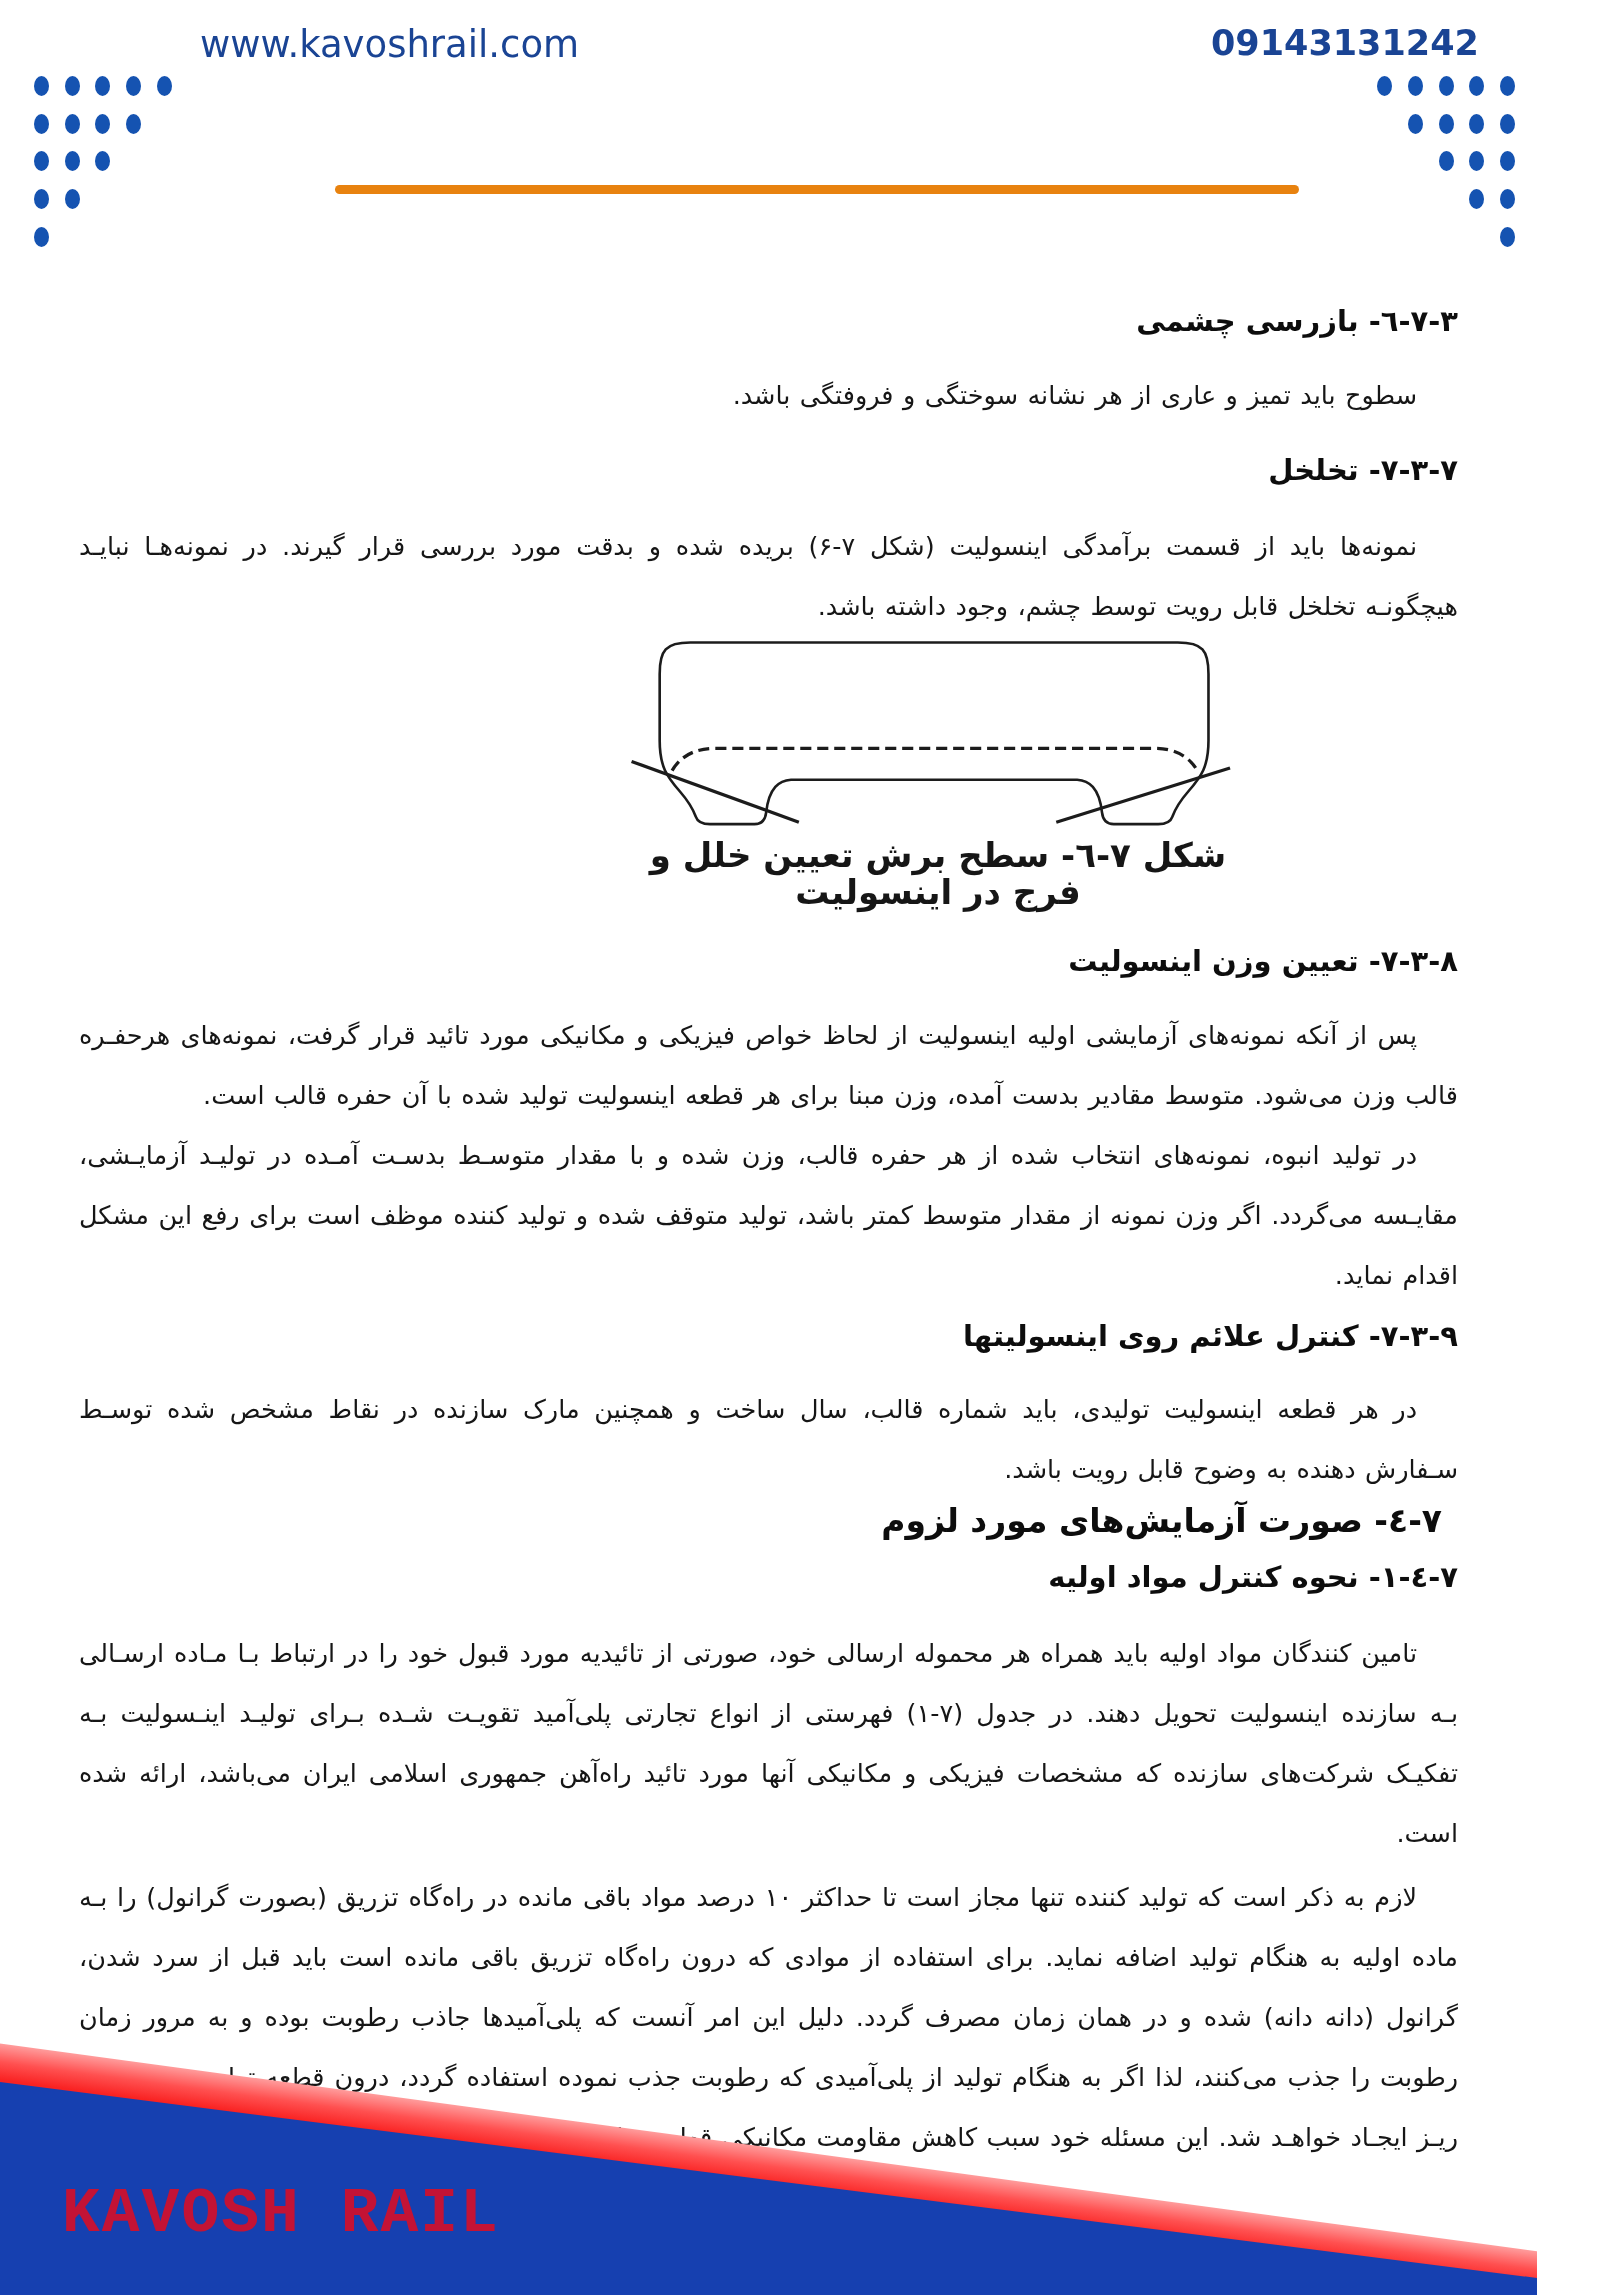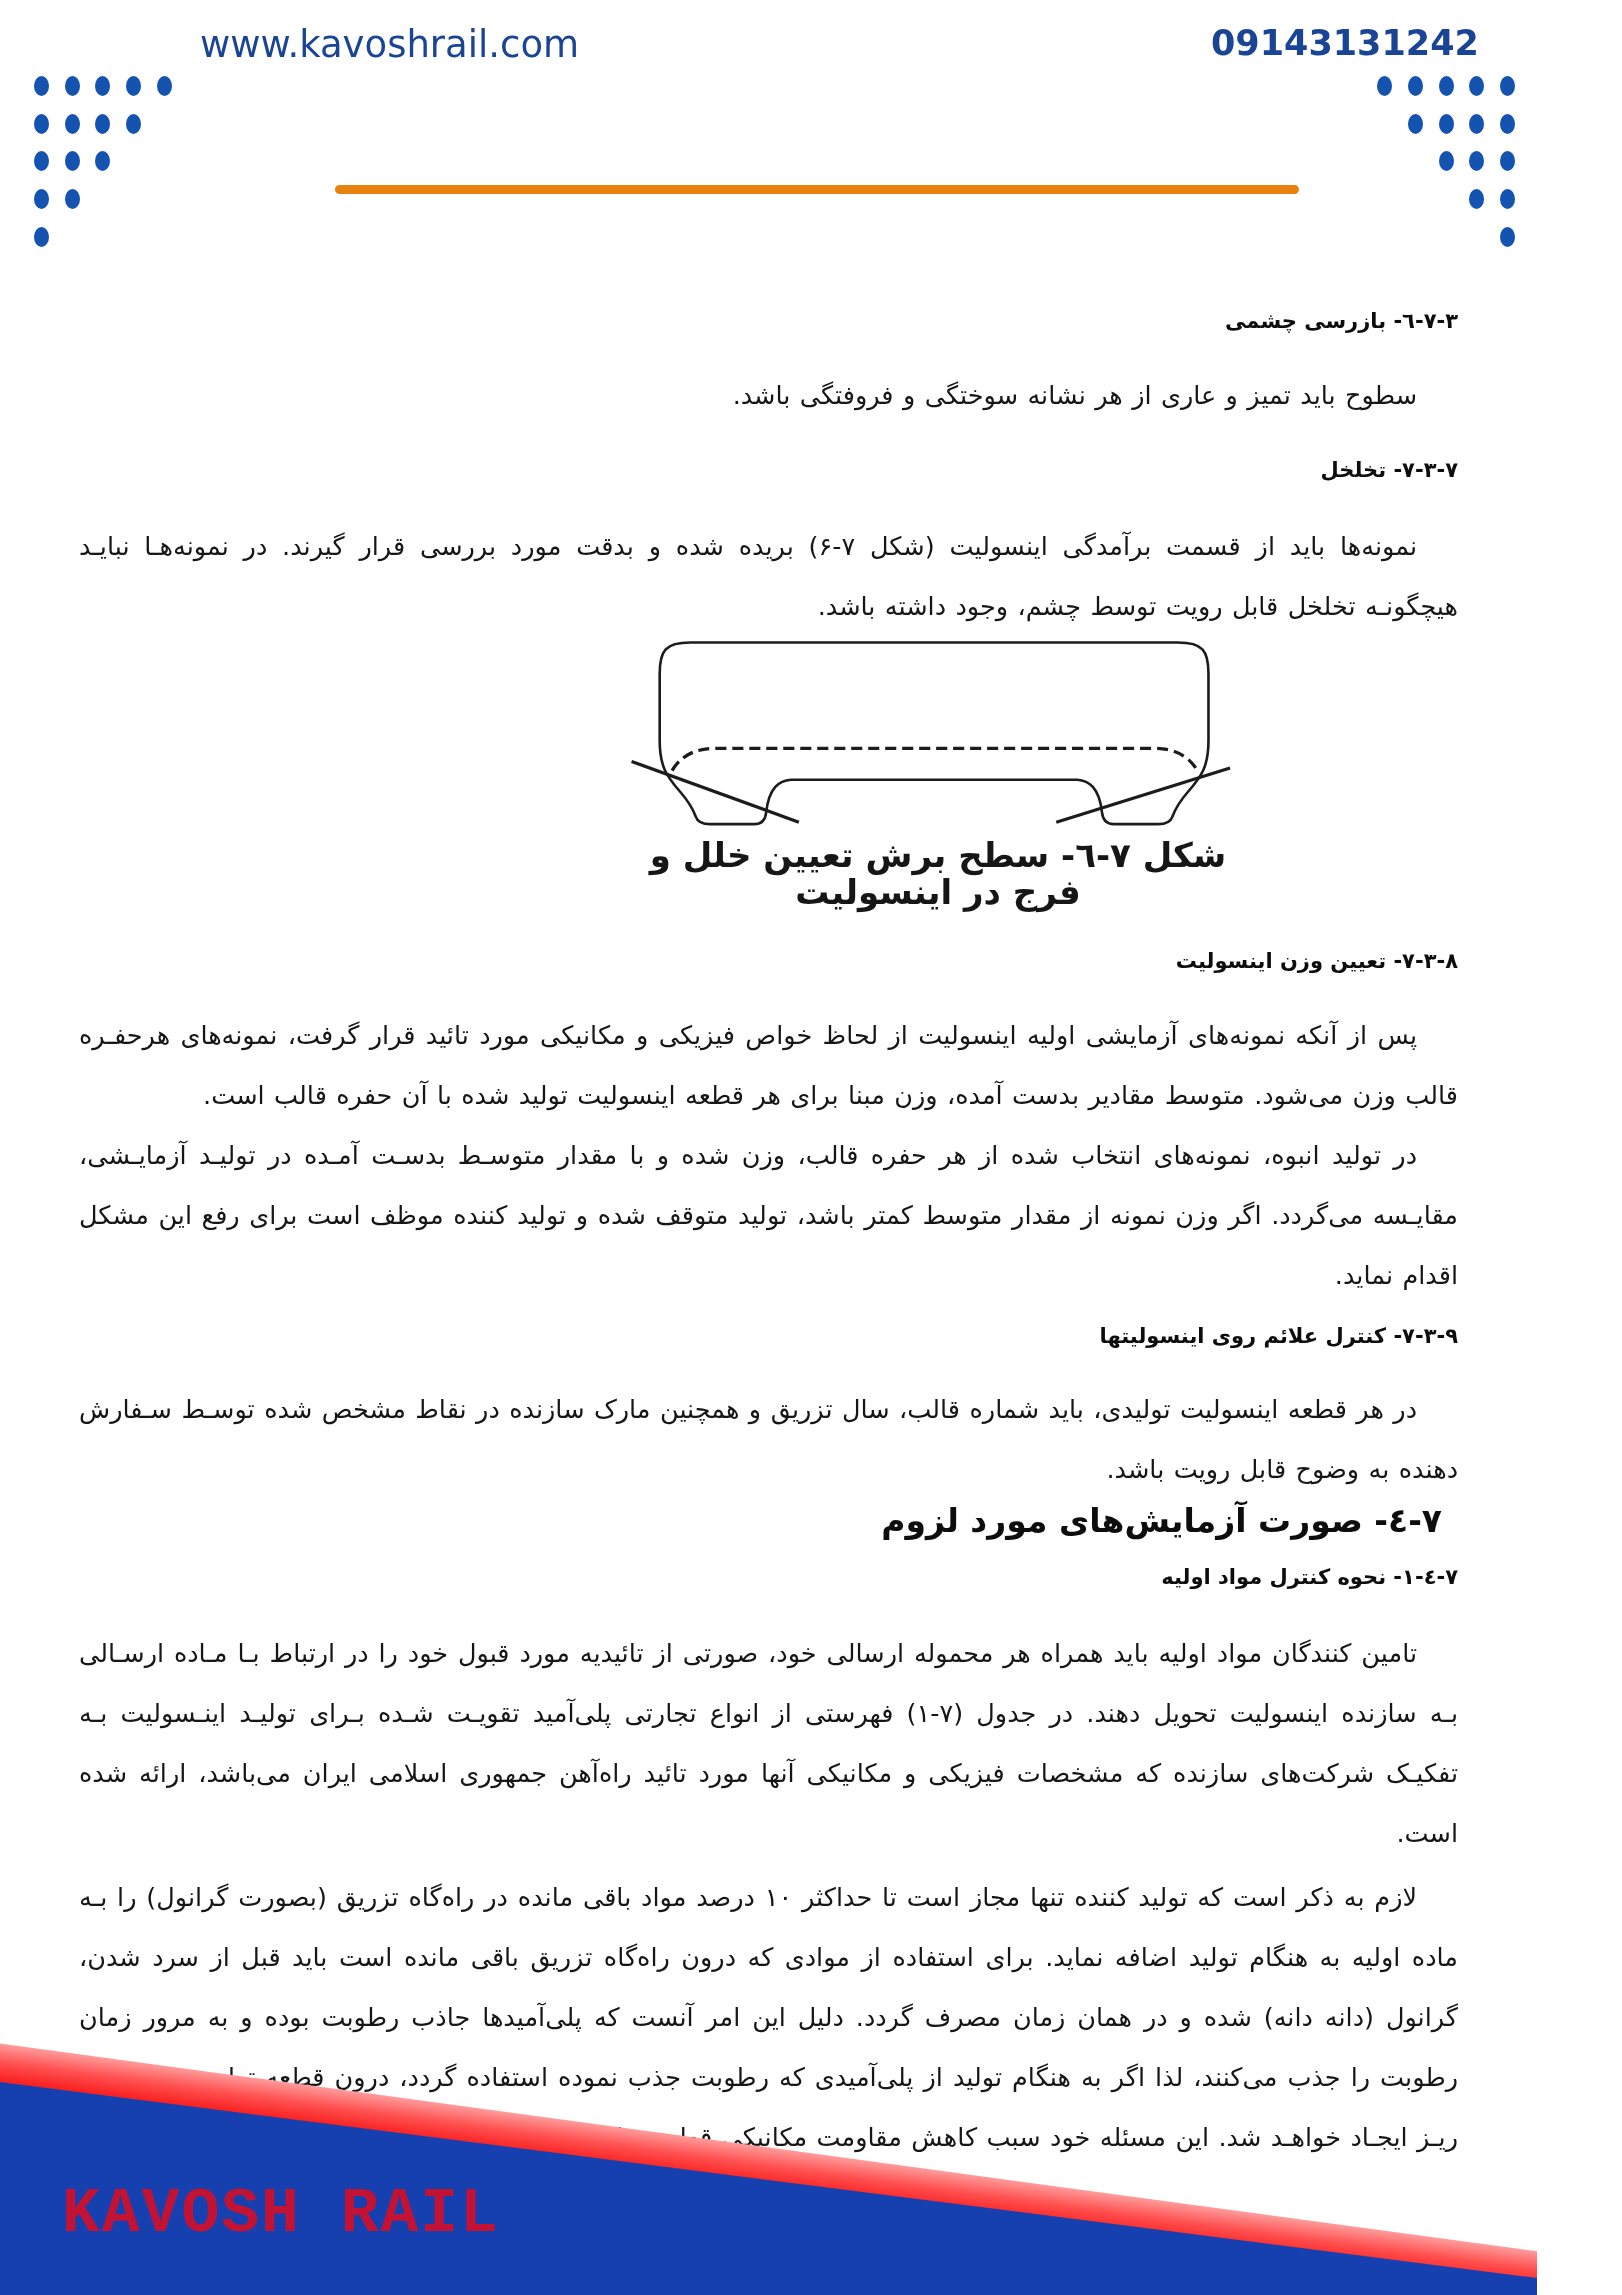--- a/index.html
+++ b/index.html
@@ -33,21 +33,21 @@
   
   .content{
     position:absolute; top:288px; left:79px; right:79px; direction:rtl;
     font-size:25.5px;
   }
   .content p{
     margin:0; text-align:justify; text-indent:41px; line-height:60px;
     word-spacing:1.3px;
   }
   .content h2,.content h3{font-weight:bold; color:#0d0d0d;}
-  .content h3{font-size:21px; line-height:39px; margin:0;}
+  .content h3{font-size:29px; line-height:39px; margin:0;}
   .content h2{font-size:33px; line-height:43px; margin:16px;}
   .h736{margin-top:14.4px !important;}
   .p736{margin-top:23.6px !important;}
   .h737{margin-top:26px !important;}
   .p737{margin-top:26px !important;}
   .fig{direction:ltr; margin:0 209px 0 0; width:622px; text-align:center;}
   .fig svg{display:block;}
   .fig figcaption{
     direction:rtl; font-size:34px; font-weight:bold; line-height:37px; margin-top:5.2px;
   }
@@ -164,21 +164,21 @@
         <path d="M 656 285 L 922 202" stroke="#1c1c1c" stroke-width="5"></path>
       </svg>
       <figcaption>شکل ۷-٦- سطح برش تعیین خلل و فرج در اینسولیت</figcaption>
     </figure>
 
     <h3 class="h738">۷-۳-۸- تعیین وزن اینسولیت</h3>
     <p class="p738a">پس از آنکه نمونه‌های آزمایشی اولیه اینسولیت از لحاظ خواص فیزیکی و مکانیکی مورد تائید قرار گرفت، نمونه‌های هرحفـره قالب وزن می‌شود. متوسط مقادیر بدست آمده، وزن مبنا برای هر قطعه اینسولیت تولید شده با آن حفره قالب است.</p>
     <p class="p738b">در تولید انبوه، نمونه‌های انتخاب شده از هر حفره قالب، وزن شده و با مقدار متوسـط بدسـت آمـده در تولیـد آزمایـشی، مقایـسه می‌گردد. اگر وزن نمونه از مقدار متوسط کمتر باشد، تولید متوقف شده و تولید کننده موظف است برای رفع این مشکل اقدام نماید.</p>
 
     <h3 class="h739">۷-۳-۹- کنترل علائم روی اینسولیتها</h3>
-    <p class="p739">در هر قطعه اینسولیت تولیدی، باید شماره قالب، سال تزریق و همچنین مارک سازنده در نقاط مشخص شده توسـط سـفارش دهنده به وضوح قابل رویت باشد.</p>
+    <p class="p739">در هر قطعه اینسولیت تولیدی، باید شماره قالب، سال ساخت و همچنین مارک سازنده در نقاط مشخص شده توسـط سـفارش دهنده به وضوح قابل رویت باشد.</p>
 
     <h2 class="h74">۷-٤- صورت آزمایش‌های مورد لزوم</h2>
 
     <h3 class="h741">۷-٤-۱- نحوه کنترل مواد اولیه</h3>
     <p class="p741a">تامین کنندگان مواد اولیه باید همراه هر محموله ارسالی خود، صورتی از تائیدیه مورد قبول خود را در ارتباط بـا مـاده ارسـالی بـه سازنده اینسولیت تحویل دهند. در جدول (۷-۱) فهرستی از انواع تجارتی پلی‌آمید تقویـت شـده بـرای تولیـد اینـسولیت بـه تفکیـک شرکت‌های سازنده که مشخصات فیزیکی و مکانیکی آنها مورد تائید راه‌آهن جمهوری اسلامی ایران می‌باشد، ارائه شده است.</p>
     <p class="p741b">لازم به ذکر است که تولید کننده تنها مجاز است تا حداکثر ۱۰ درصد مواد باقی مانده در راه‌گاه تزریق (بصورت گرانول) را بـه ماده اولیه به هنگام تولید اضافه نماید. برای استفاده از موادی که درون راه‌گاه تزریق باقی مانده است باید قبل از سرد شدن، گرانول (دانه دانه) شده و در همان زمان مصرف گردد. دلیل این امر آنست که پلی‌آمیدها جاذب رطوبت بوده و به مرور زمان رطوبت را جذب می‌کنند، لذا اگر به هنگام تولید از پلی‌آمیدی که رطوبت جذب نموده استفاده گردد، درون قطعه تولیدی حفره‌های ریـز ایجـاد خواهـد شد. این مسئله خود سبب کاهش مقاومت مکانیکی قطعه تولیدی می‌شود.</p>
   </div>
 
   <div>
     <div class="footer-red"></div>

